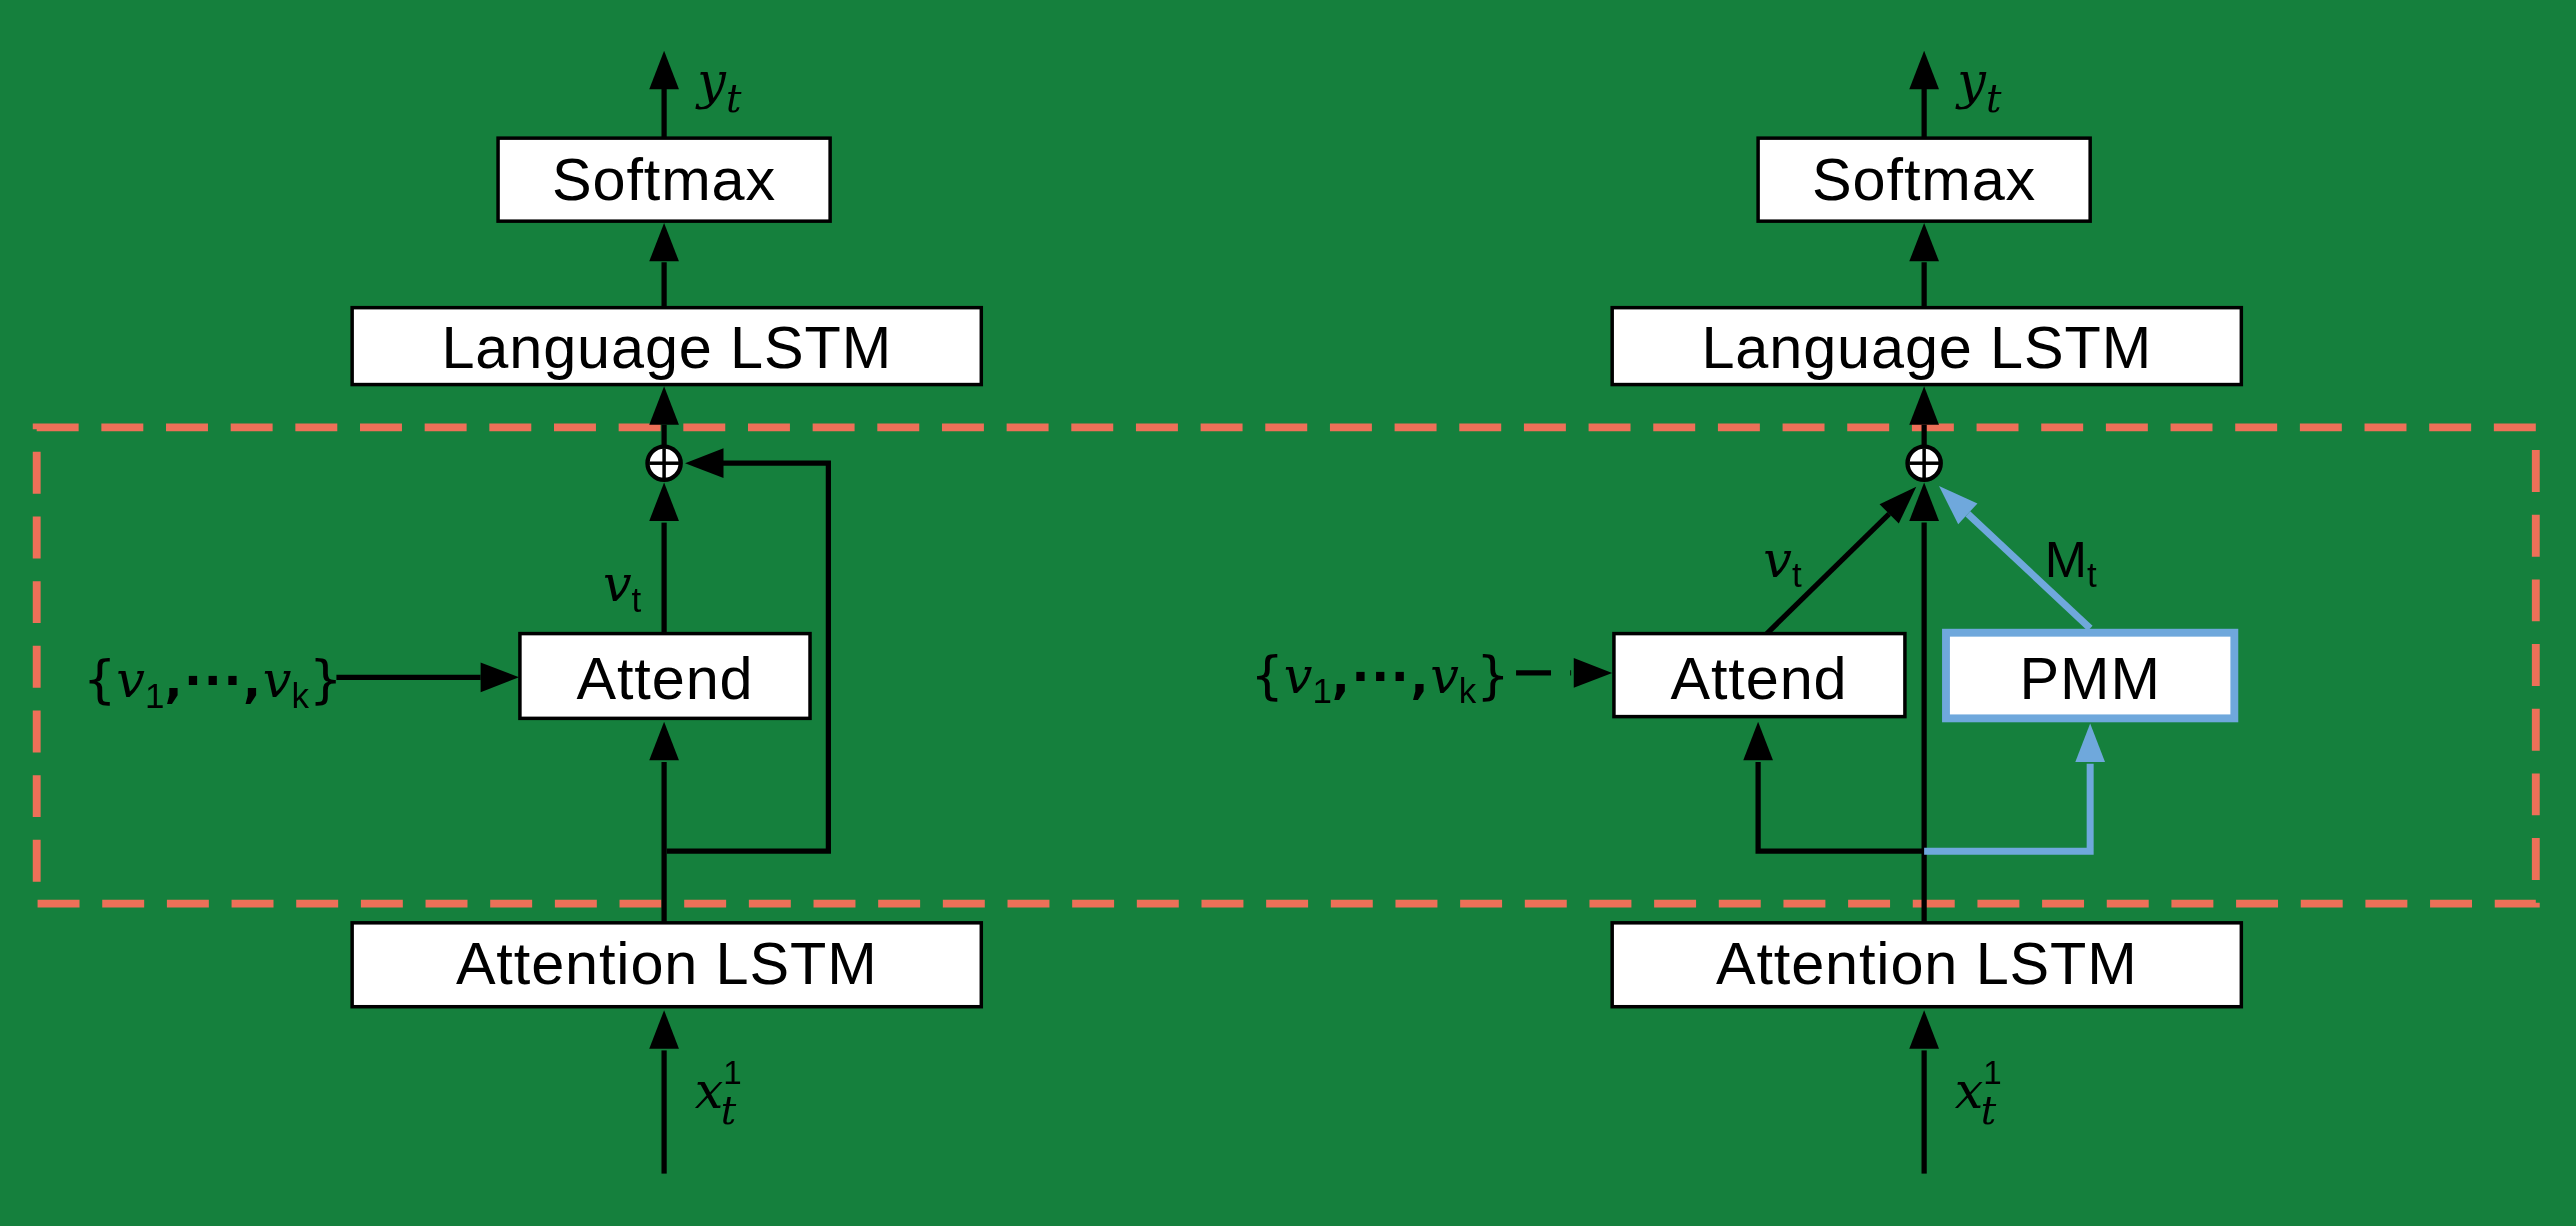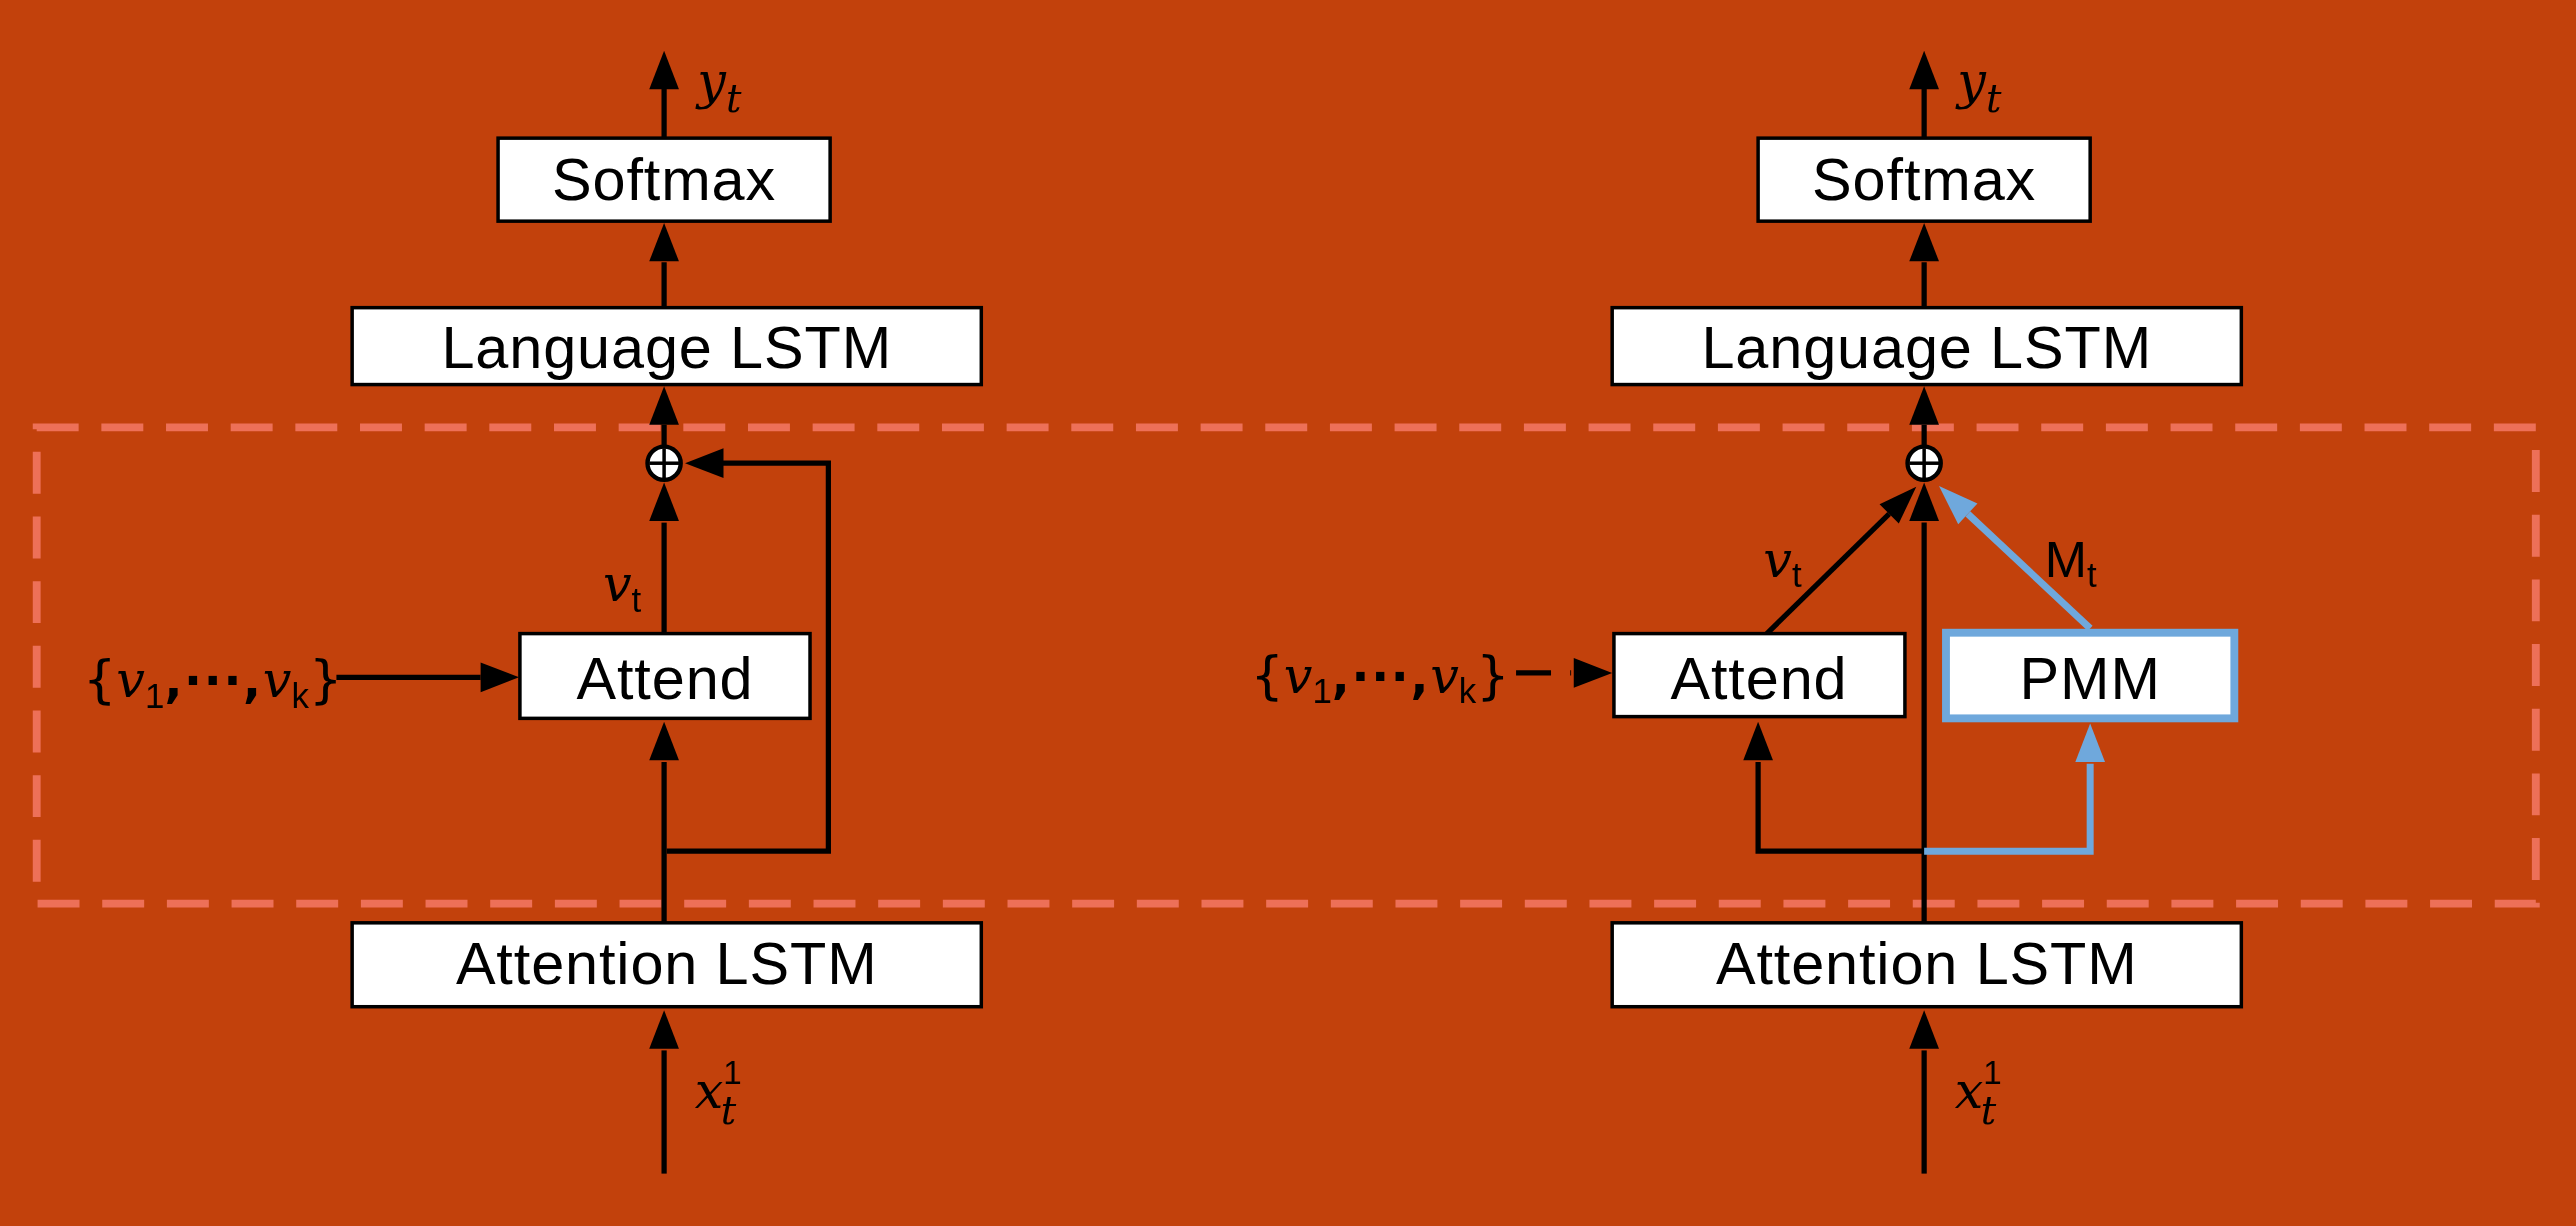--- a/index.html
+++ b/index.html
@@ -1,16 +1,16 @@
 <!DOCTYPE html>
 <html style="font-size:14px"><head>
 <meta charset="utf-8">
 <style>
   html,body{margin:0;padding:0;background:#ffffff;}
-  .stage{position:relative;width:2576px;height:1227px;background:#c2410c;overflow:hidden;}
+  .stage{position:relative;width:2576px;height:1227px;background:#15803d;overflow:hidden;}
   svg{display:block;}
   svg text{font-family:"Liberation Sans","DejaVu Sans",sans-serif;fill:#000;}
   .boxlabel{font-size:68px;letter-spacing:1px;}
   .mid{text-anchor:middle;}
   .mathit{font-family:"DejaVu Serif",serif;font-style:italic;font-size:58px;}
   .mathit-sm{font-family:"DejaVu Serif",serif;font-style:italic;font-size:44px;}
   .subup{font-family:"Liberation Sans",sans-serif;font-size:40px;}
   .supup{font-family:"Liberation Sans",sans-serif;font-size:38px;}
   .brace{font-family:"DejaVu Sans",sans-serif;font-size:60px;}
   .dots{font-family:"DejaVu Sans",sans-serif;font-size:54px;font-weight:bold;letter-spacing:2px;}

